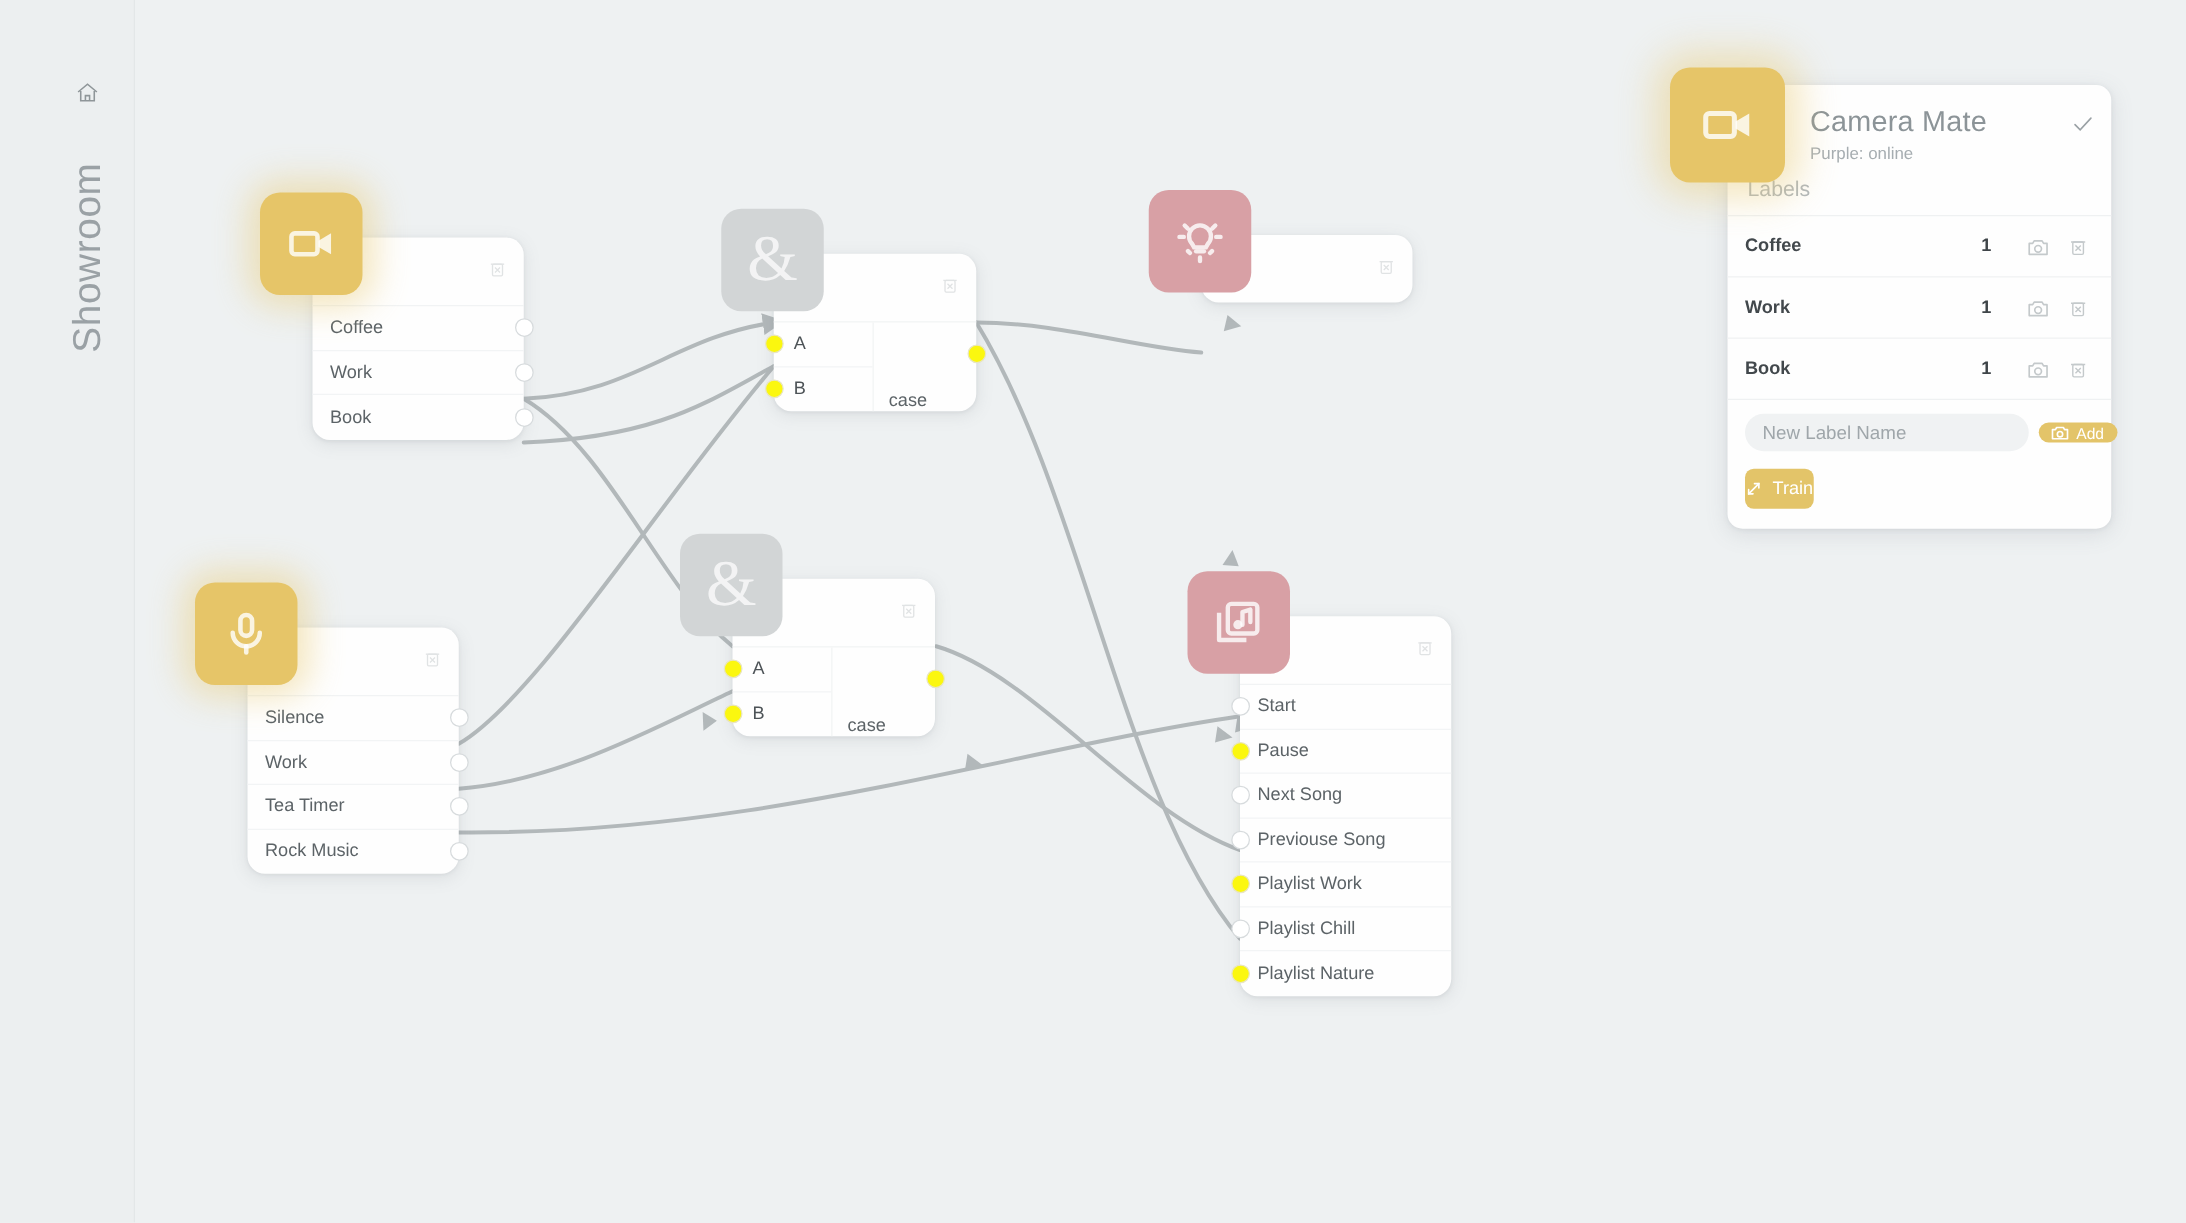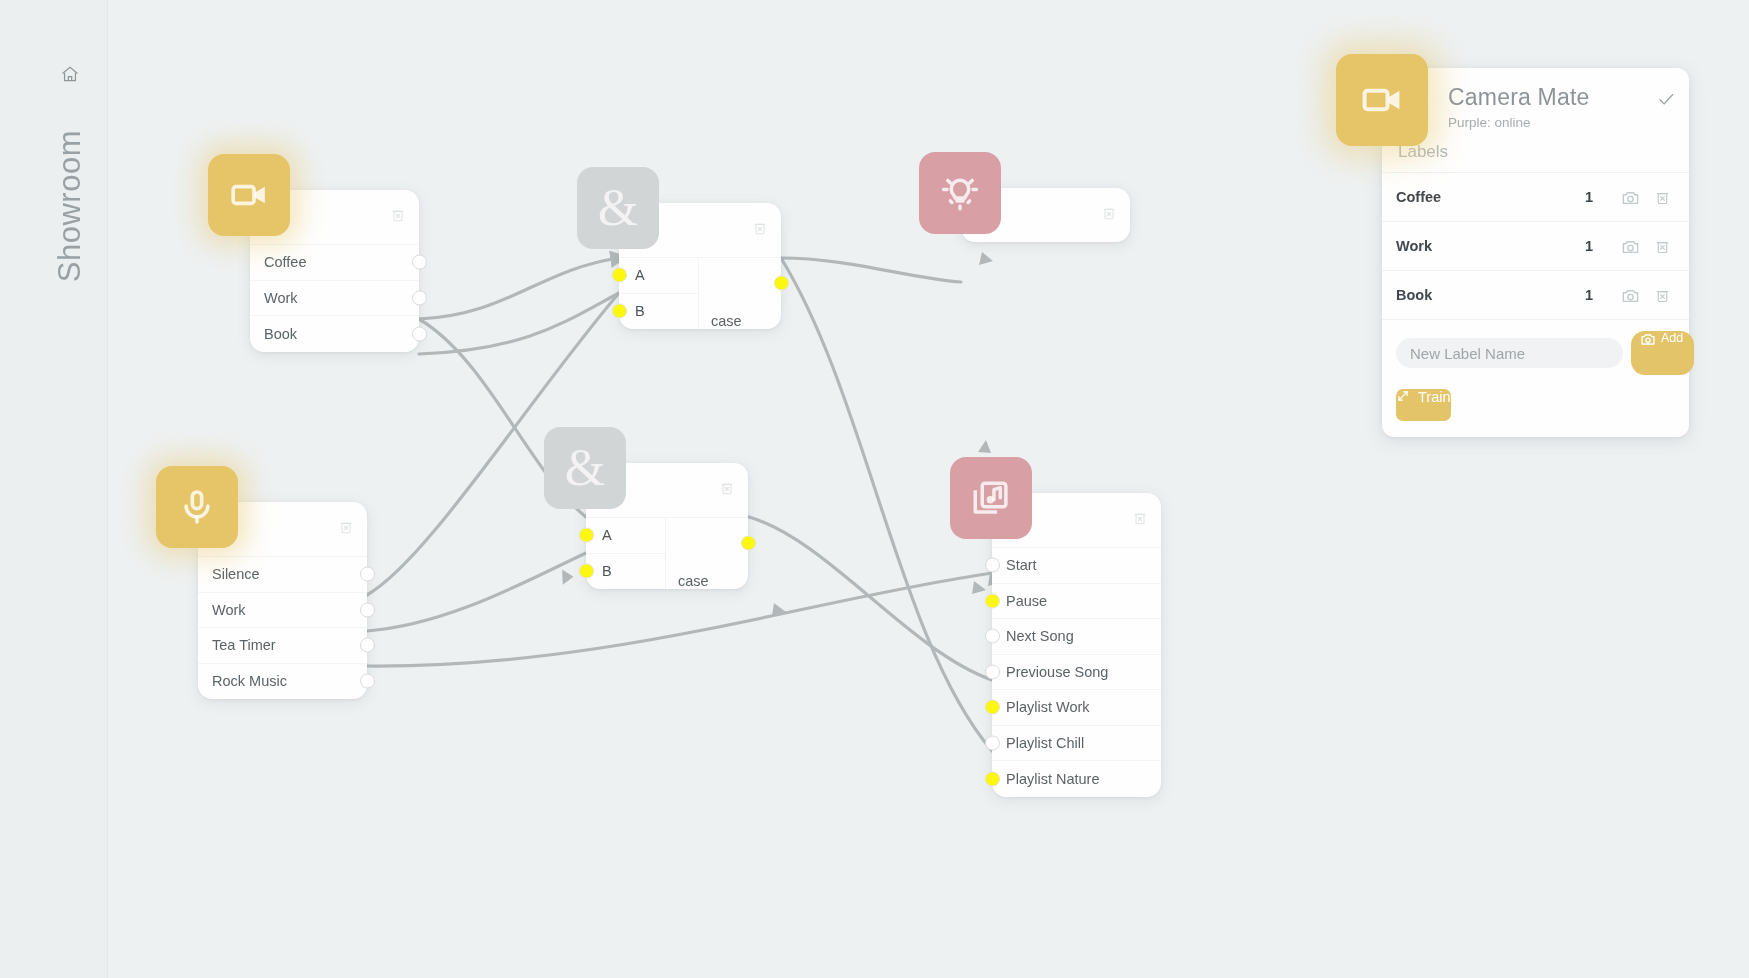--- a/index.html
+++ b/index.html
@@ -149,28 +149,28 @@
     border-top: 1px solid #eff1f2;
   }
   .new-label-input {
     flex: 1; height: 30px; border: none; outline: none;
     background: #f0f2f3; border-radius: 15px;
     padding: 0 14px; font-size: 15px; color: #5c6367;
     font-family: "Liberation Sans", sans-serif;
   }
   .new-label-input::placeholder { color: #9fa6aa; }
   .add-btn {
-    display: flex; align-items: flex-start; gap: 5px;
-    height: 44px; padding: 0 11px 0 9px;
+    display: flex; align-items: flex-end; gap: 5px;
+    height: 16px; padding: 0 11px 0 9px;
     background: #e3c469; border-radius: 14px;
     color: #ffffff; font-size: 12.5px; cursor: pointer;
     border: none; font-family: "Liberation Sans", sans-serif;
   }
   .train-btn {
-    display: flex; justify-content: center; gap: 8px;
+    display: flex; align-items: center; justify-content: center; gap: 8px;
     margin: 6px 14px 16px 14px; height: 32px;
     background: #e3c469; border-radius: 7px;
     color: #ffffff; font-size: 14.5px; cursor: pointer;
     border: none; font-family: "Liberation Sans", sans-serif;
   }
 </style>
 </head>
 <body>
 
 <div id="app">

